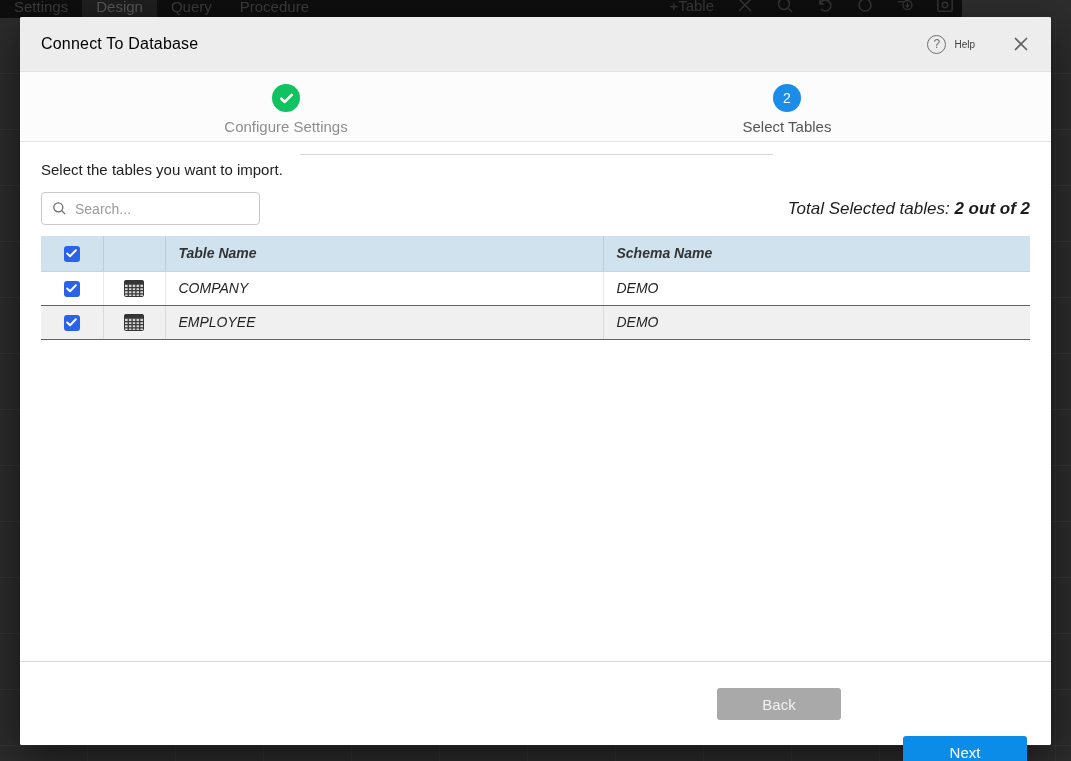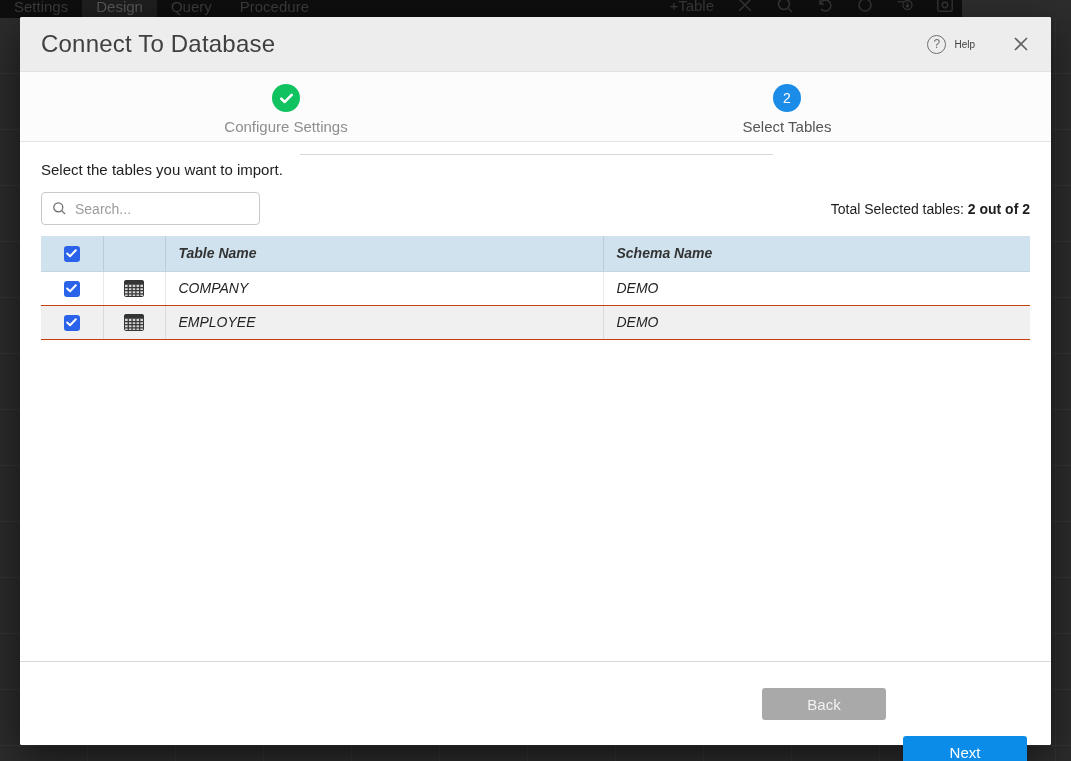--- a/index.html
+++ b/index.html
@@ -34,21 +34,21 @@
     position:absolute; left:20px; top:17px; width:1031px; height:728px;
     background:#ffffff; border-radius:2px;
     box-shadow:0 12px 40px rgba(0,0,0,0.55);
     display:flex; flex-direction:column;
   }
   .modal-header {
     height:55px; background:#ededed; border-bottom:1px solid #e2e2e2;
     display:flex; align-items:center; padding:0 20px 0 21px; flex:none;
     border-radius:2px 2px 0 0;
   }
-  .modal-title { font-size:24px; color:#404040; letter-spacing:0.2px; }
+  .modal-title { font-size:16px; color:#000000; letter-spacing:0.2px; }
   .header-actions { margin-left:auto; display:flex; align-items:center; gap:14px; }
   .help-btn { display:flex; align-items:center; gap:8px; cursor:pointer; }
   .help-circle {
     width:19px; height:19px; border:1.5px solid #707070; border-radius:50%;
     color:#707070; font-size:12px; display:flex; align-items:center; justify-content:center;
   }
   .help-label { font-size:10px; color:#404040; }
   .close-x { margin-left:22px; width:20px; height:20px; cursor:pointer; }
   .close-x svg { stroke:#5f5f5f; stroke-width:1.6; }
 
@@ -81,21 +81,21 @@
   .search-box {
     width:219px; height:33px; border:1px solid #c9c9c9; border-radius:4px;
     display:flex; align-items:center; padding:0 10px; background:#fff;
   }
   .search-box svg { flex:none; }
   .search-input {
     border:none; outline:none; font-size:14px; color:#333; width:100%;
     margin-left:8px; background:transparent; font-family:inherit;
   }
   .search-input::placeholder { color:#9b9b9b; }
-  .total-text { margin-left:auto; font-size:14px; color:#1d1d1d; }
+  .total-text { margin-left:auto; font-size:17px; color:#1d1d1d;font-style:italic; }
   .total-text b { font-weight:bold; }
 
   
   .tables-grid { width:989px; margin-top:11px; border-collapse:collapse; table-layout:fixed; }
   .tables-grid th, .tables-grid td {
     border-right:1px solid rgba(0,0,0,0.09);
     font-size:14px; color:#222; text-align:left; vertical-align:middle;font-style:italic;
   }
   .tables-grid th:last-child, .tables-grid td:last-child { border-right:none; }
   .tables-grid thead th {
@@ -114,21 +114,21 @@
     width:16px; height:16px; background:#2a62ea; border-radius:3px;
     display:inline-flex; align-items:center; justify-content:center; cursor:pointer;
     vertical-align:middle;
   }
   .tbl-icon { vertical-align:middle; }
 
   
   .modal-footer {
     flex:none; height:84px; border-top:1px solid #d9d9d9;
     display:flex; align-items:flex-start; justify-content:flex-end;
-    padding:26px 24px 0 24px; border-radius:0 0 2px 2px; background:#fff;
+    padding:26px 24px 0 24px; border-radius:0 0 2px 2px; background:#fff;gap:45px;
   }
   .btn {
     width:124px; height:32px; border:none; border-radius:3px; font-size:15px;
     font-family:inherit; cursor:pointer; display:flex; align-items:center; justify-content:center;
   }
   .btn-back { background:#a9a9a9; color:#f2f2f2; margin-right:17px; }
   .btn-next { background:#0c8ce9; color:#ffffff;margin-top:48px; }
 </style>
 </head>
 <body>

